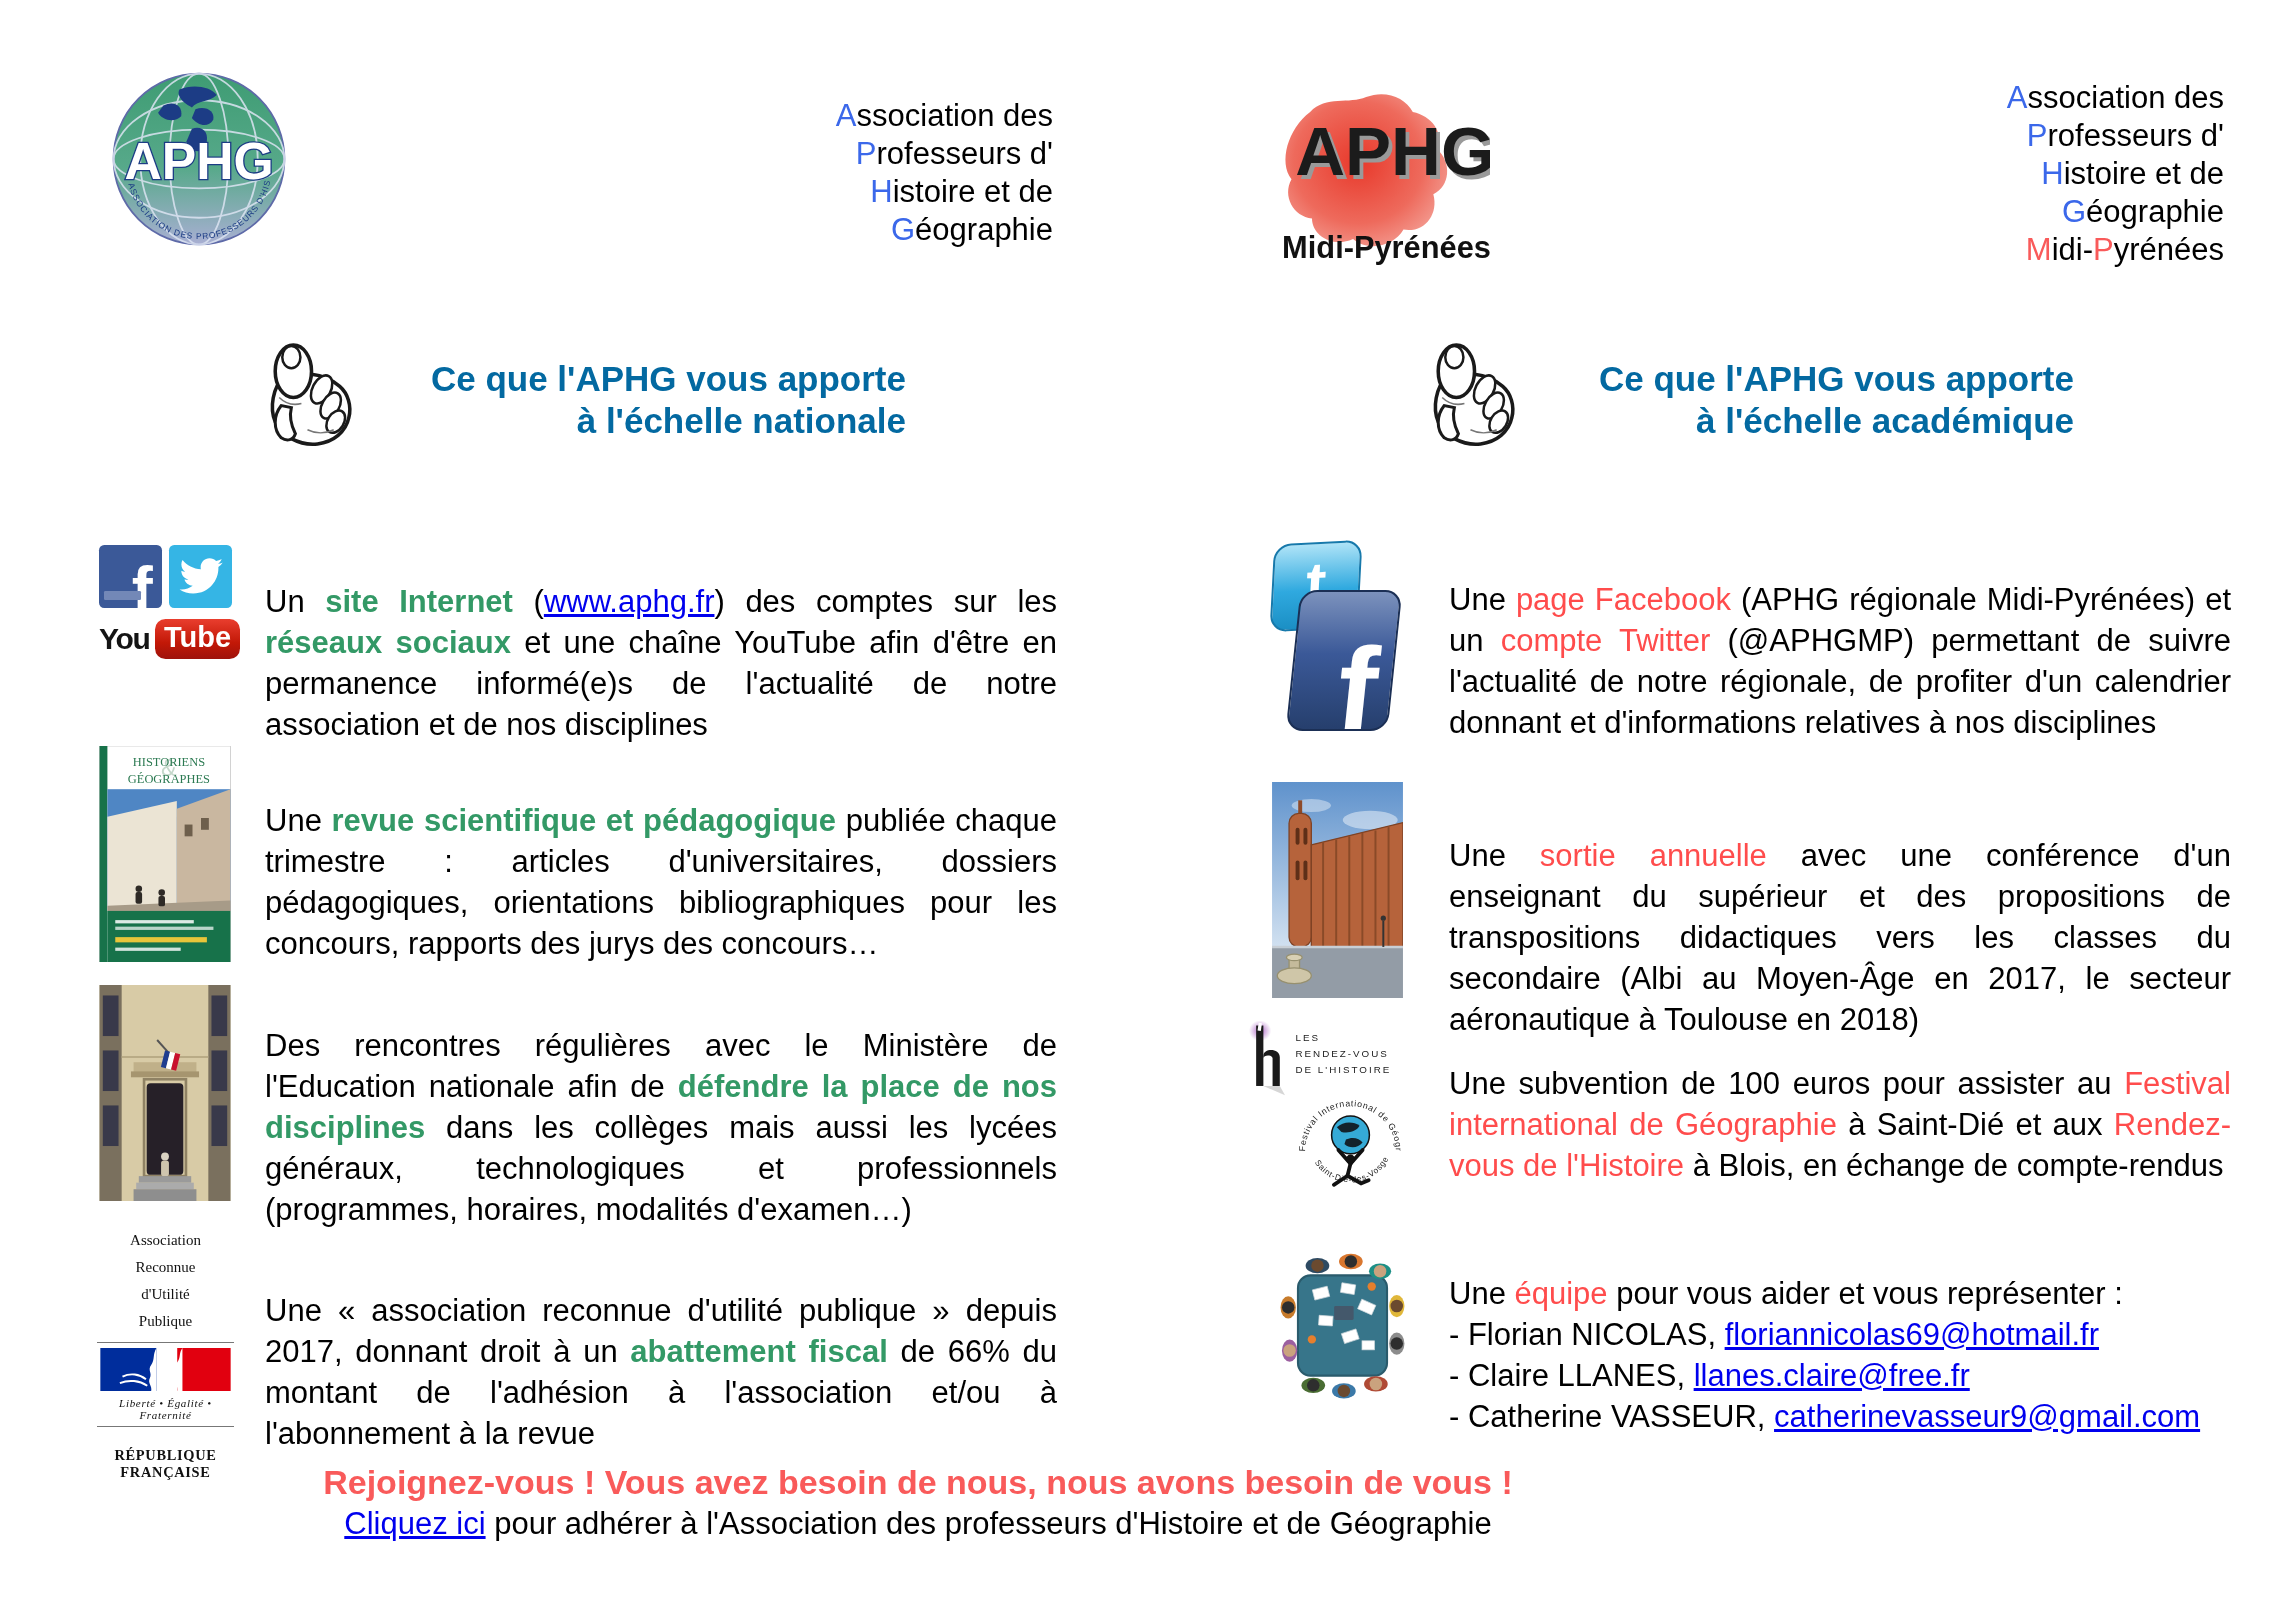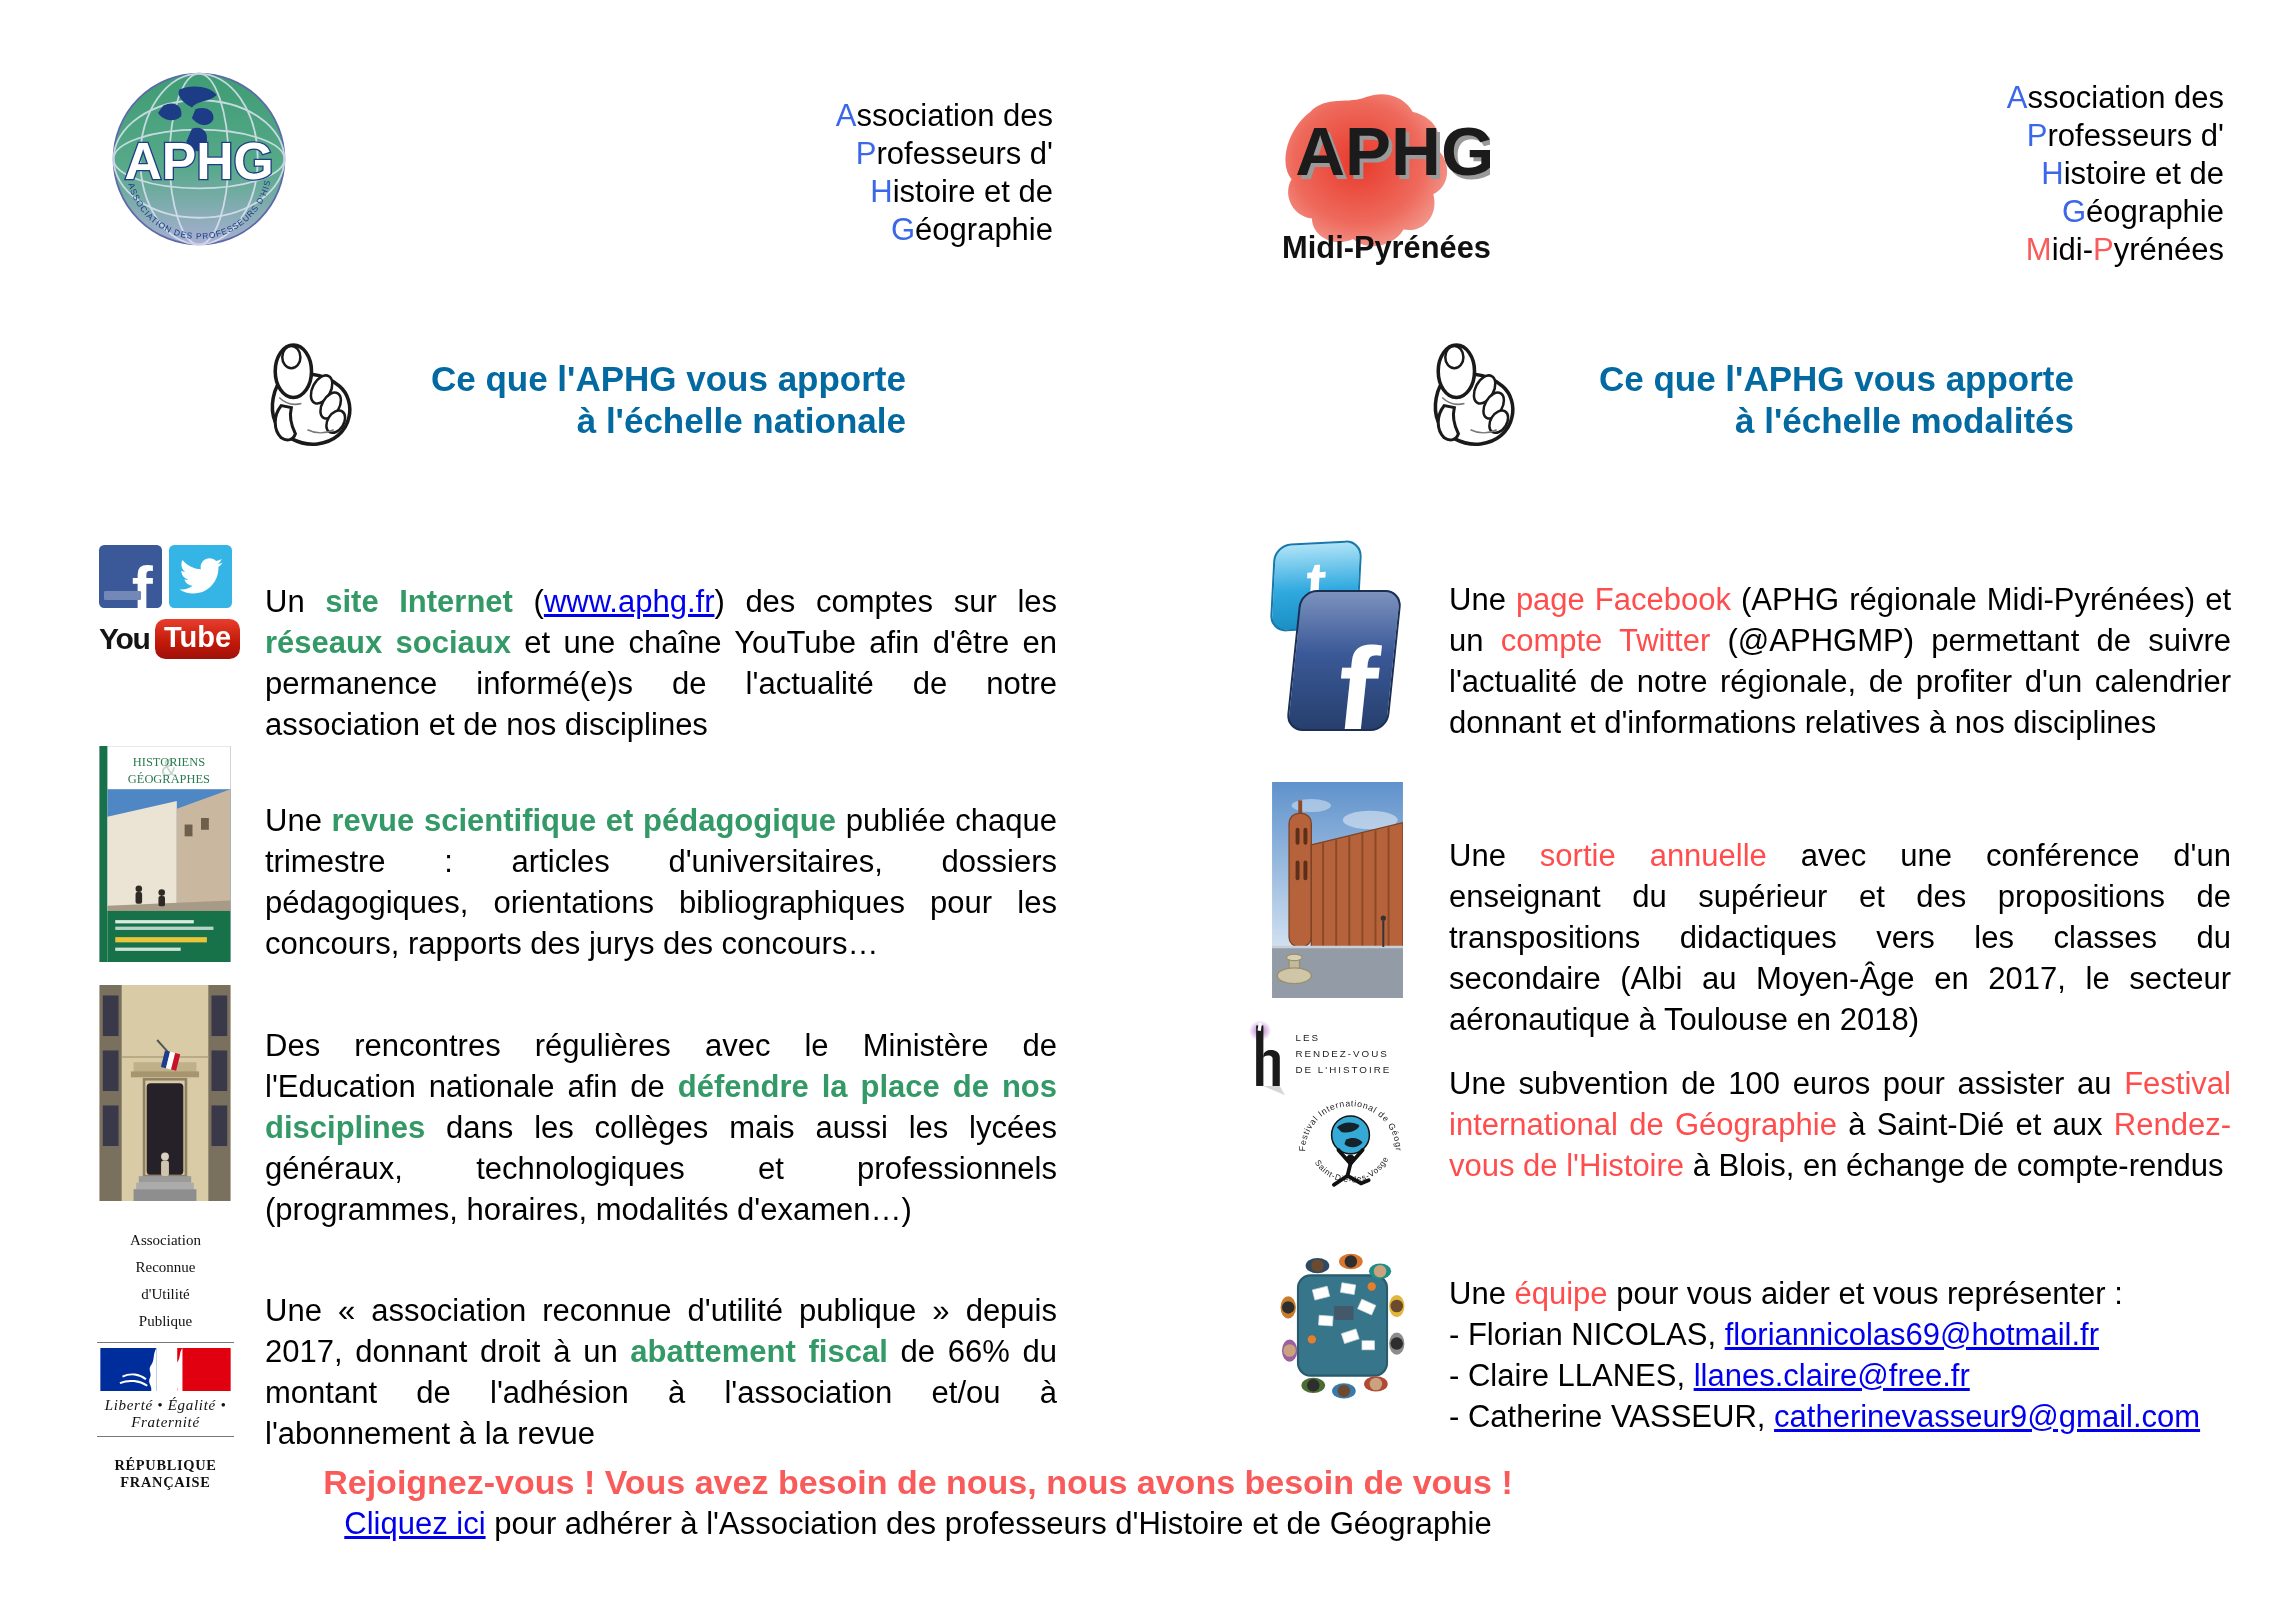--- a/index.html
+++ b/index.html
@@ -57,21 +57,21 @@
 
   #icon-magazine{position:absolute;left:98px;top:746px;width:134px;height:216px;}
   #icon-ministere{position:absolute;left:98px;top:985px;width:134px;height:216px;}
 
   
   #icon-arup{position:absolute;left:97px;top:1227px;width:137px;text-align:center;
              font-family:"Liberation Serif",serif;color:#111;}
   .arup-title{font-size:15px;line-height:27px;}
   .arup-flag{margin-top:6.5px;border-top:1.3px solid #777;padding-top:5.2px;}
   .arup-flag svg{width:131px;height:43px;display:block;margin:0 auto;}
-  .arup-motto{margin-top:6.5px;font-size:15px;font-style:italic;letter-spacing:0.7px;}
+  .arup-motto{margin-top:6.5px;font-size:11px;font-style:italic;letter-spacing:0.7px;}
   .arup-rep{margin-top:5.2px;border-top:1.3px solid #777;padding-top:20px;font-size:14.4px;font-weight:700;letter-spacing:0.7px;}
 
   
   #icon-tf{position:absolute;left:1272px;top:542px;width:137px;height:196px;}
   .t-tile{position:absolute;left:0;top:0;width:84px;height:84px;border-radius:17px;
           background:linear-gradient(180deg,#AEE3F7 0%,#2FA9DF 55%,#1B8FC4 100%);
           border:2.6px solid #1779AB;transform:skewX(-6deg) rotate(-3deg);
           display:flex;align-items:center;justify-content:center;}
   .t-tile span{color:#fff;font-size:60px;font-weight:700;margin-top:-5.2px;}
   .f-tile{position:absolute;left:21px;top:48px;width:98px;height:137px;border-radius:17px;
@@ -180,21 +180,21 @@
       <ellipse transform="rotate(30 81 68)" cx="81" cy="68" rx="8.5" ry="14" stroke-width="2.5"></ellipse>
       <ellipse transform="rotate(32 86 84)" cx="86" cy="84" rx="8" ry="12" stroke-width="2.5"></ellipse>
       <path stroke-width="3" d="M32,68 C24,78 24,92 32,100 C38,104 44,102 46,96 C42,88 40,78 42,70 Z"></path>
       <ellipse cx="44" cy="34" rx="18" ry="26" stroke-width="3.5"></ellipse>
       <ellipse cx="42" cy="20" rx="9" ry="11" stroke-width="2.5"></ellipse>
       <path fill="none" stroke="#777" stroke-width="1.5" d="M30,60 C36,66 44,68 52,66 M58,92 C66,96 76,96 84,92"></path>
     </g>
   </svg>
   <div class="heading" id="heading-right">
     <div>Ce que l'APHG vous apporte</div>
-    <div>à l'échelle modalités</div>
+    <div>à l'échelle académique</div>
   </div>
 
   <div id="icon-social">
     <div class="social-tiles">
       <div class="fb-tile">
         <span>f</span>
         <i class="fb-bar"></i>
       </div>
       <div class="tw-tile">
         <svg viewBox="0 0 24 24">

